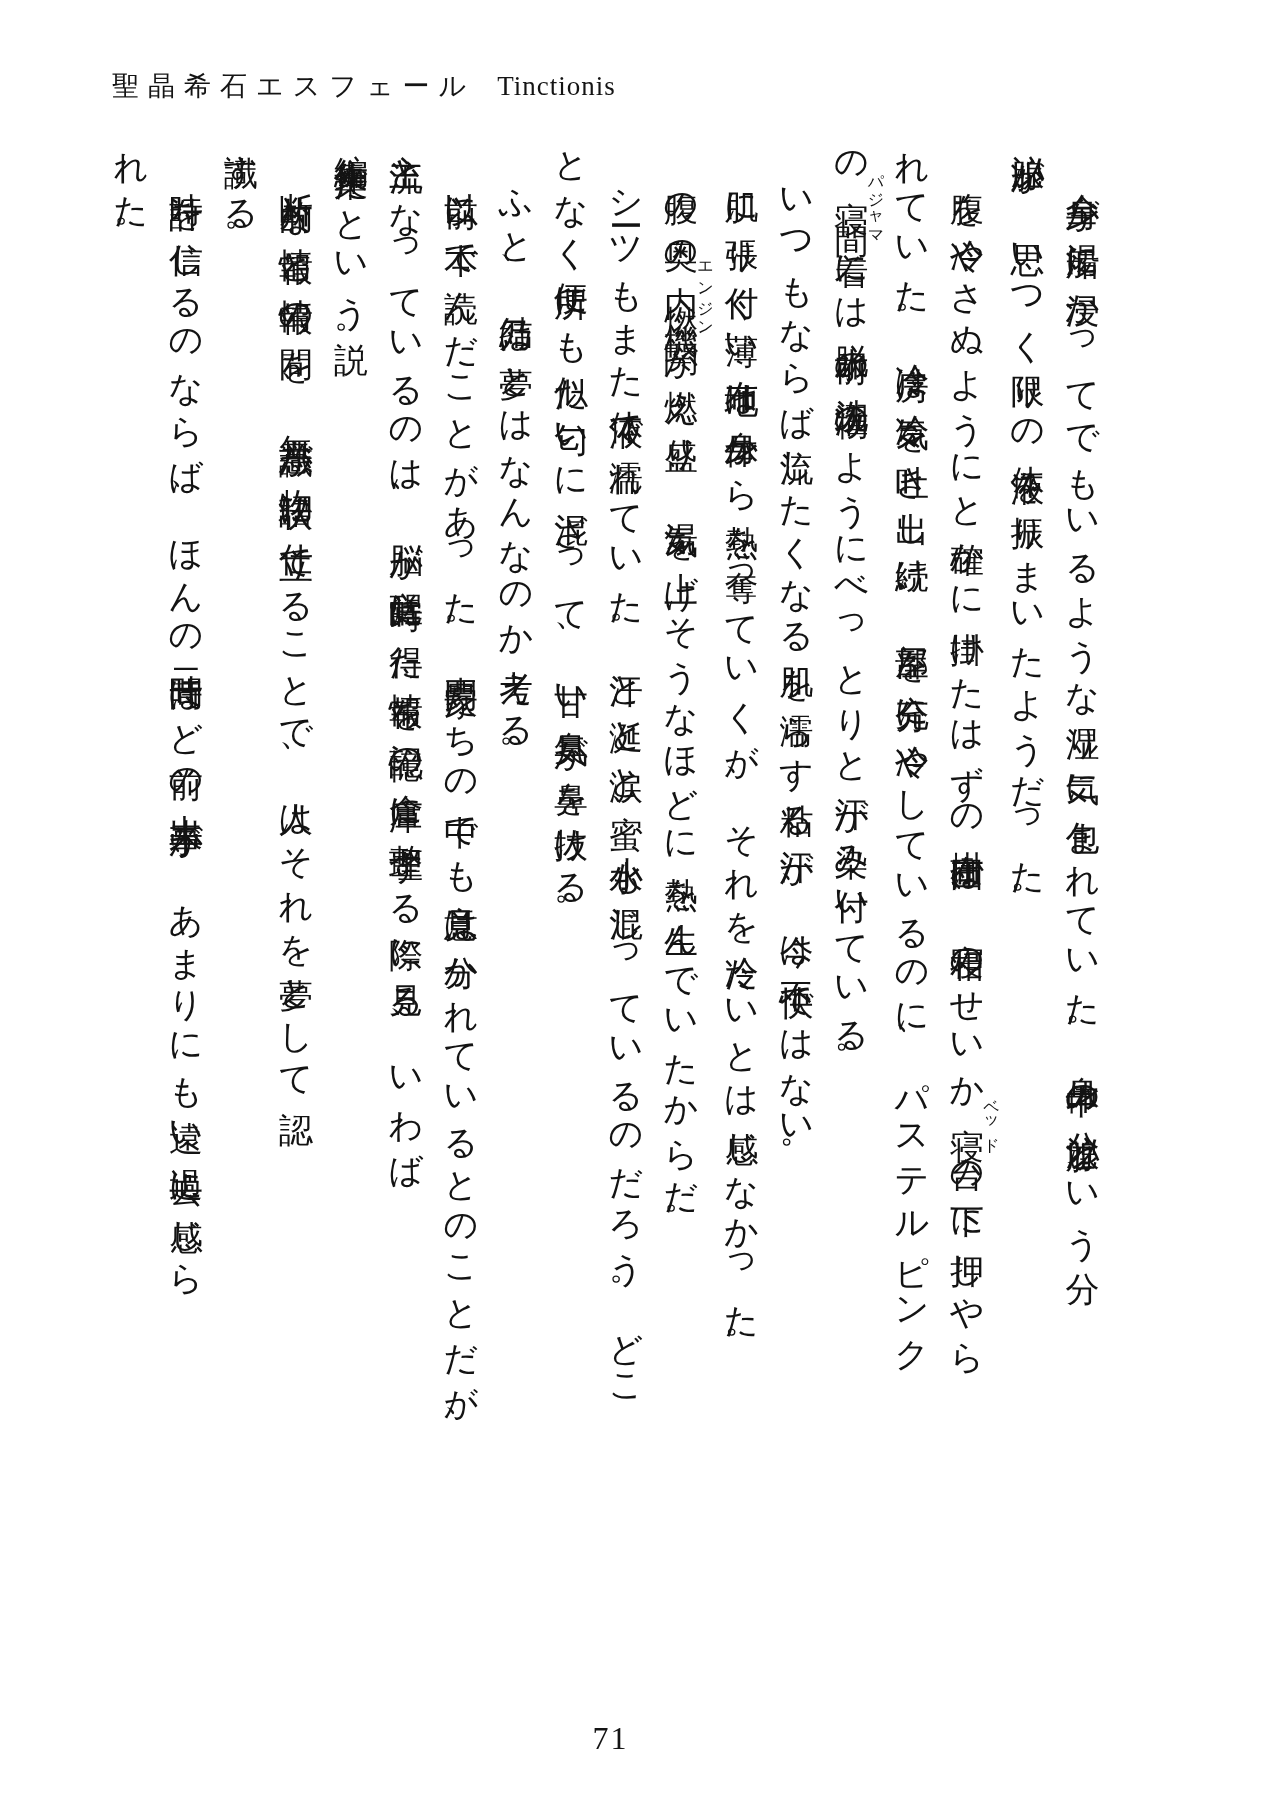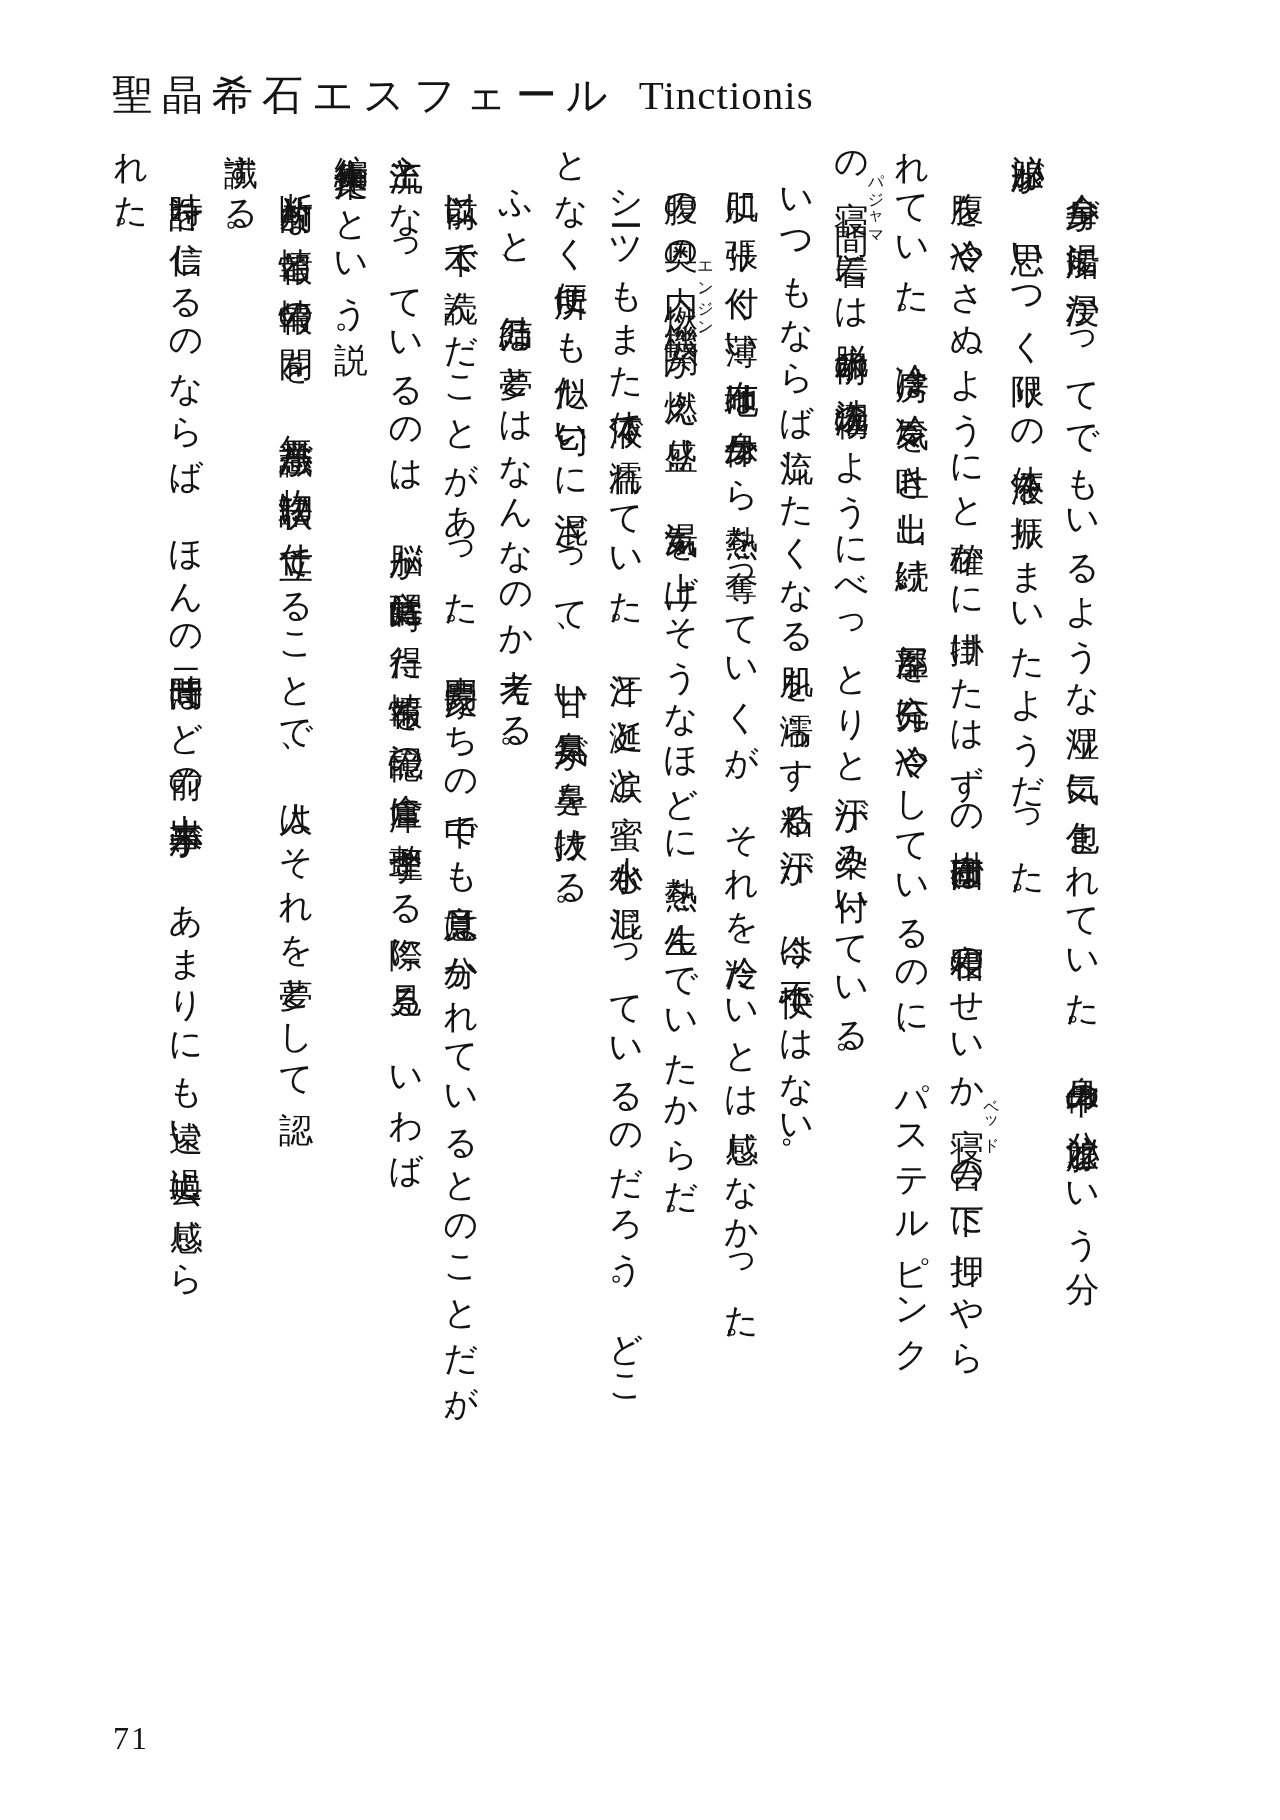--- a/index.html
+++ b/index.html
@@ -13,21 +13,21 @@
     background: #ffffff;
     color: #131313;
     font-family: "Liberation Serif", "DejaVu Serif", serif;
     overflow: hidden;
   }
   
   .running-head {
     position: absolute;
     left: 112px;
     top: 68px;
-    font-size: 41px;
+    font-size: 27px;
     white-space: nowrap;
     color: #141414;
   }
   .running-head .jp {
     letter-spacing: 9px;
   }
   .running-head .latin {
     margin-left: 22px;
     letter-spacing: 1px;
   }
@@ -55,21 +55,21 @@
     font-size: 16px;
     letter-spacing: 1px;
     font-family: "Liberation Serif", "DejaVu Serif", serif;
   }
   
   .page-number {
     position: absolute;
     top: 1720px;
     left: 113px;
     width: 995px;
-    text-align: left;
+    text-align: center;
     font-size: 32px;
     letter-spacing: 2px;
     color: #141414;
   }
 </style>
 </head>
 <body>
 
 <header class="running-head">
   <span class="jp">聖晶希石エスフェール</span><span class="latin">Tinctionis</span>

